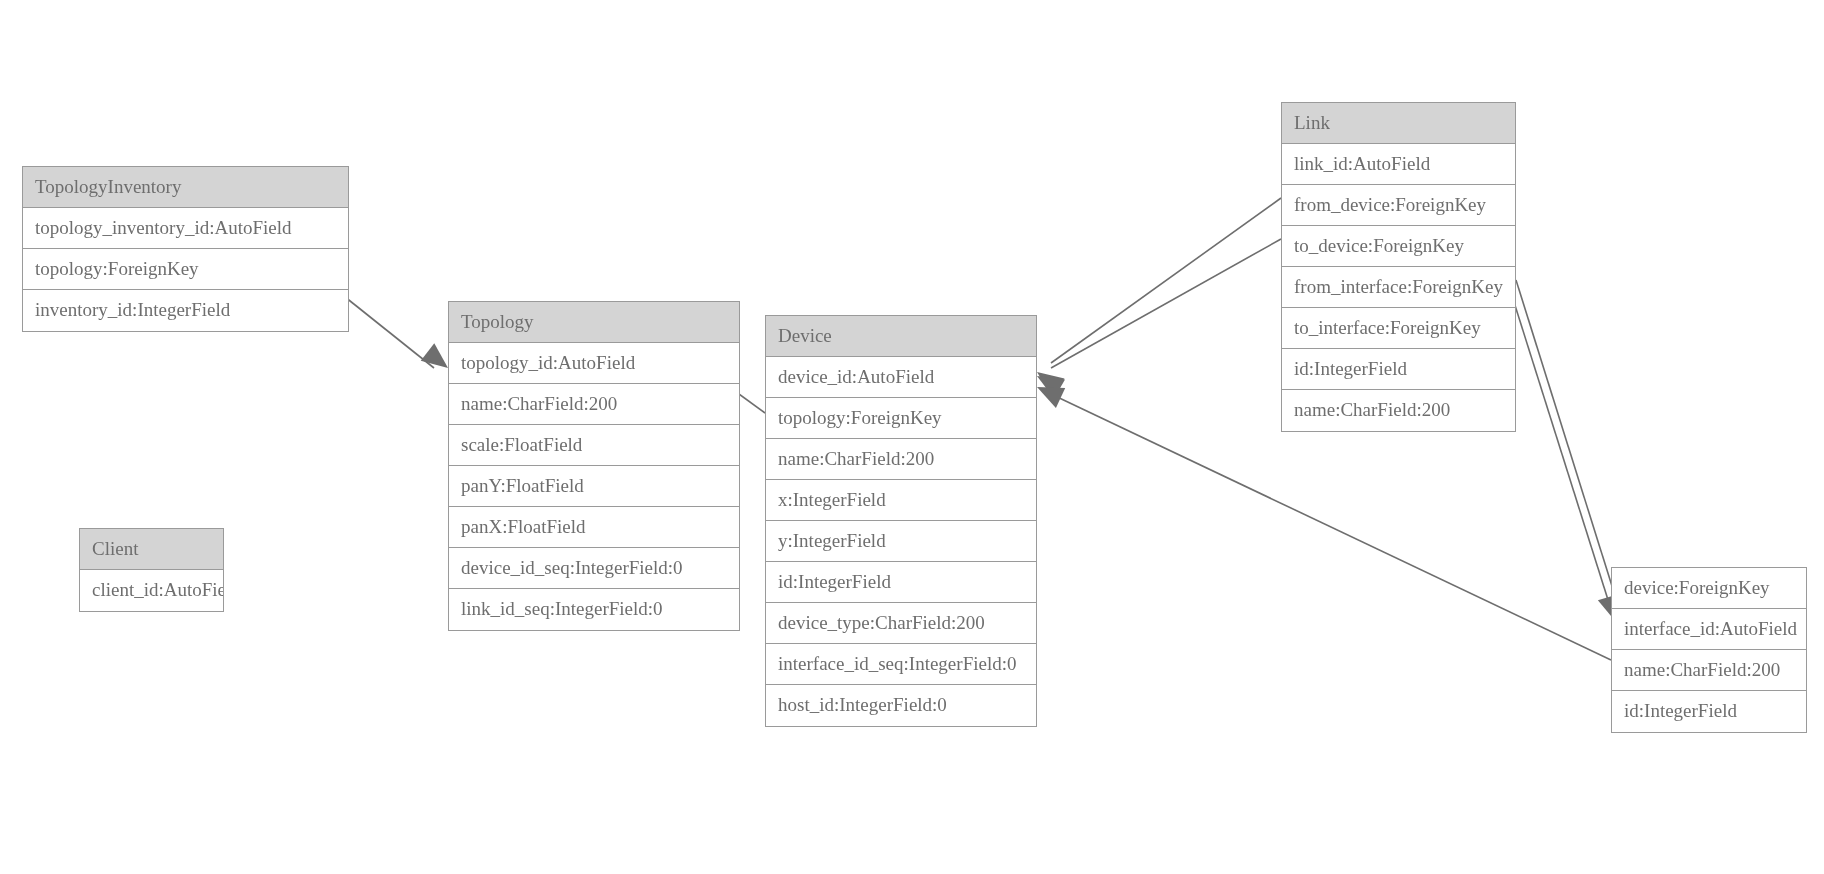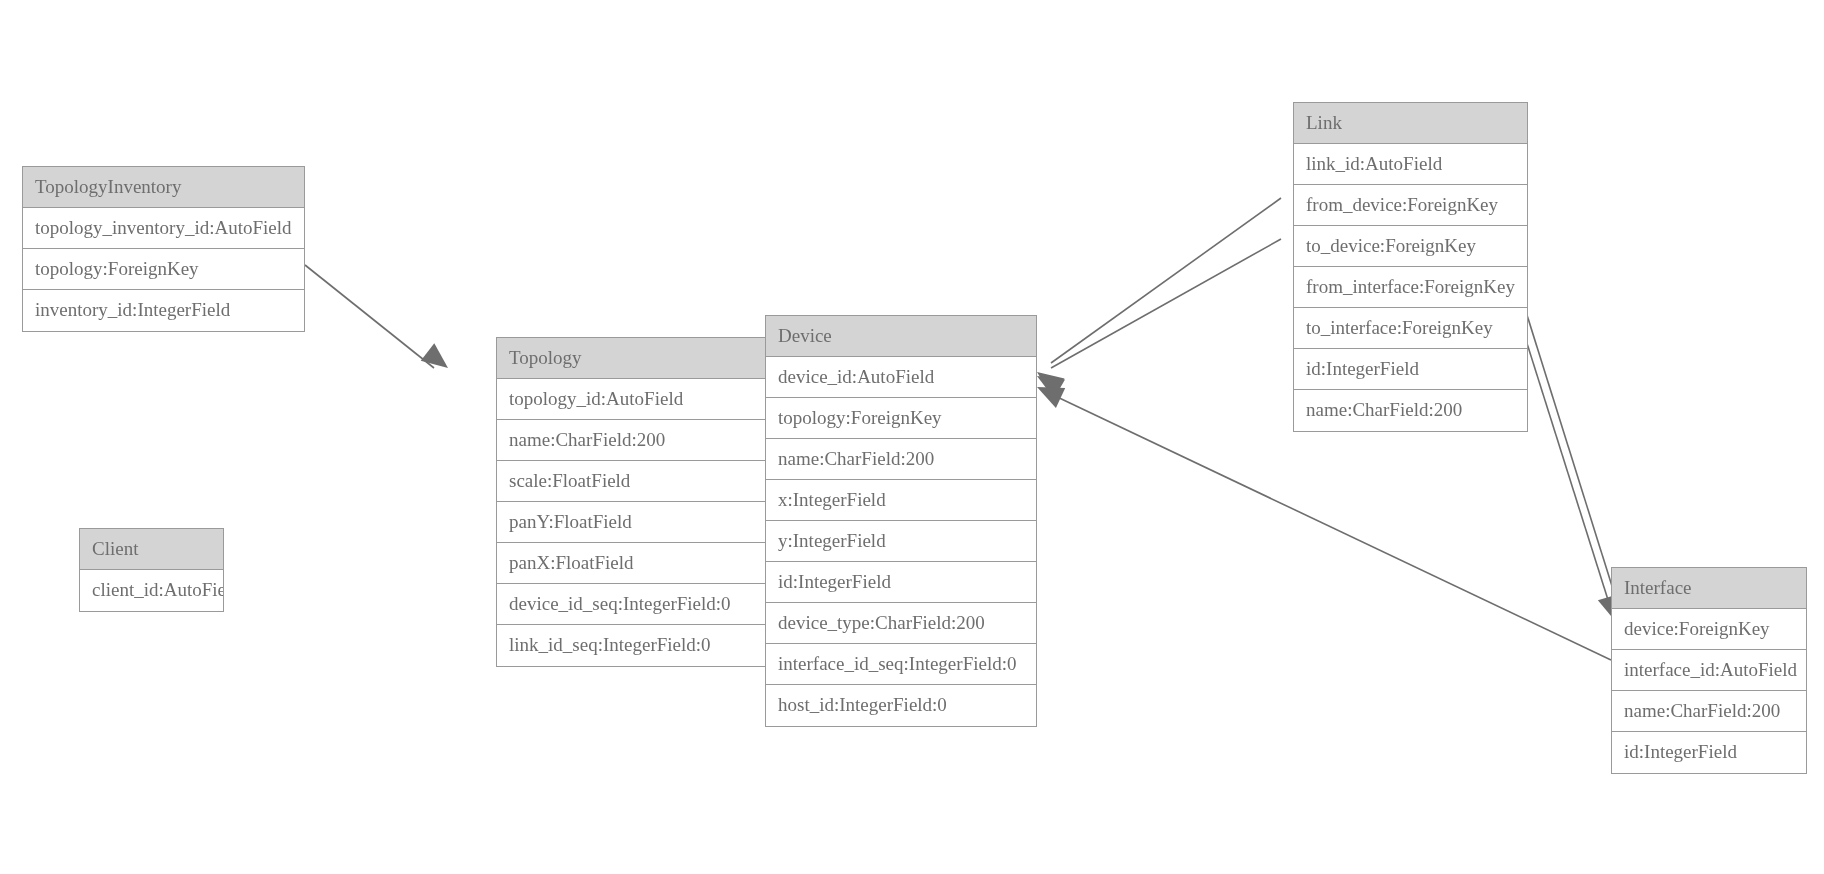--- a/index.html
+++ b/index.html
@@ -89,31 +89,31 @@
         <polygon points="0,0 -26,-11 -26,11" transform="translate(703,369) rotate(216)"></polygon>
         <polygon points="0,0 -26,-11 -26,11" transform="translate(1037,372) rotate(216)"></polygon>
         <polygon points="0,0 -26,-11 -26,11" transform="translate(1037,376) rotate(210)"></polygon>
         <polygon points="0,0 -26,-11 -26,11" transform="translate(1037,387) rotate(205)"></polygon>
         <polygon points="0,0 -26,-11 -26,11" transform="translate(1623,621) rotate(73)"></polygon>
         <polygon points="0,0 -26,-11 -26,11" transform="translate(1616,622) rotate(73)"></polygon>
       </g>
   </svg>
 
   <div id="entity-layer">
-      <div class="entity" style="left: 22px; top: 166px; width: 283px;">
+      <div class="entity" style="left: 22px; top: 166px; width: 327px;">
         <div class="entity-title">TopologyInventory</div>
         <div class="entity-field">topology_inventory_id:AutoField</div>
         <div class="entity-field">topology:ForeignKey</div>
         <div class="entity-field">inventory_id:IntegerField</div>
       </div>
       <div class="entity" style="left: 79px; top: 528px; width: 145px;">
         <div class="entity-title">Client</div>
         <div class="entity-field">client_id:AutoField</div>
       </div>
-      <div class="entity" style="left: 448px; top: 337px; width: 292px; margin-left: 48px;">
+      <div class="entity" style="left: 448px; top: 301px; width: 292px;">
         <div class="entity-title">Topology</div>
         <div class="entity-field">topology_id:AutoField</div>
         <div class="entity-field">name:CharField:200</div>
         <div class="entity-field">scale:FloatField</div>
         <div class="entity-field">panY:FloatField</div>
         <div class="entity-field">panX:FloatField</div>
         <div class="entity-field">device_id_seq:IntegerField:0</div>
         <div class="entity-field">link_id_seq:IntegerField:0</div>
       </div>
       <div class="entity" style="left: 765px; top: 315px; width: 272px;">
@@ -121,32 +121,31 @@
         <div class="entity-field">device_id:AutoField</div>
         <div class="entity-field">topology:ForeignKey</div>
         <div class="entity-field">name:CharField:200</div>
         <div class="entity-field">x:IntegerField</div>
         <div class="entity-field">y:IntegerField</div>
         <div class="entity-field">id:IntegerField</div>
         <div class="entity-field">device_type:CharField:200</div>
         <div class="entity-field">interface_id_seq:IntegerField:0</div>
         <div class="entity-field">host_id:IntegerField:0</div>
       </div>
-      <div class="entity" style="left: 1281px; top: 102px; width: 235px; margin-left: 12px;">
+      <div class="entity" style="left: 1281px; top: 102px; width: 235px;">
         <div class="entity-title">Link</div>
         <div class="entity-field">link_id:AutoField</div>
         <div class="entity-field">from_device:ForeignKey</div>
         <div class="entity-field">to_device:ForeignKey</div>
         <div class="entity-field">from_interface:ForeignKey</div>
         <div class="entity-field">to_interface:ForeignKey</div>
         <div class="entity-field">id:IntegerField</div>
         <div class="entity-field">name:CharField:200</div>
       </div>
       <div class="entity" style="left: 1611px; top: 567px; width: 196px;">
-        <div class="entity-title">Interface</div>
         <div class="entity-field">device:ForeignKey</div>
         <div class="entity-field">interface_id:AutoField</div>
         <div class="entity-field">name:CharField:200</div>
         <div class="entity-field">id:IntegerField</div>
       </div>
     </div>
 
 </div>
 
 </body></html>

